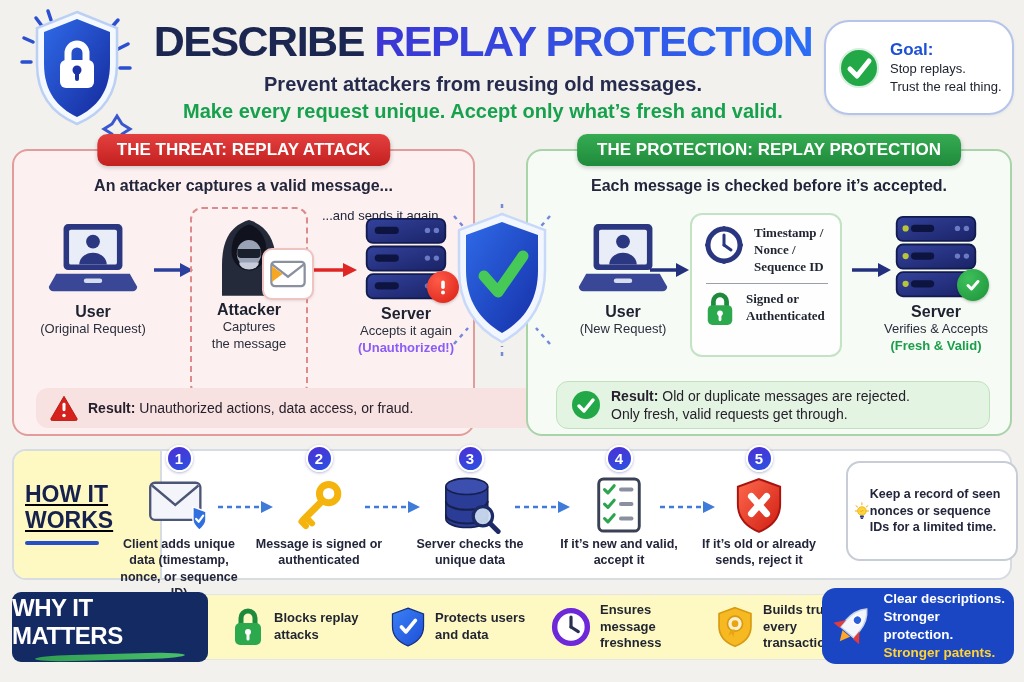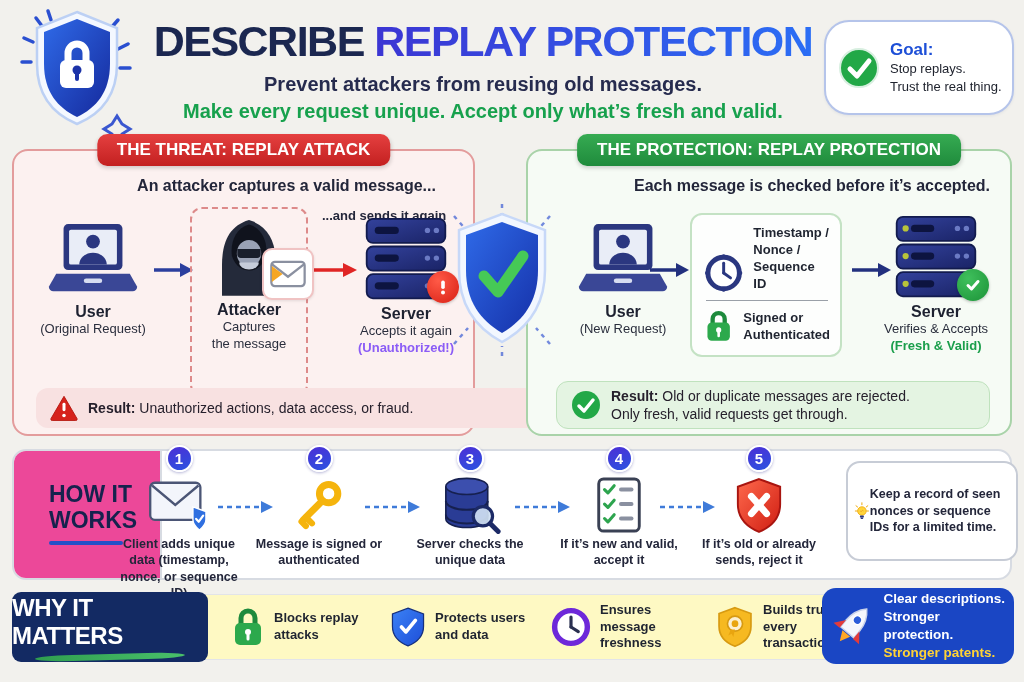--- a/index.html
+++ b/index.html
@@ -19,56 +19,56 @@
   .goal-label { font-size:17px; font-weight:800; color:#1d4fd7; }
   .goal-line { font-size:13px; font-weight:500; color:#20242f; line-height:1.35; }
 
   
   .panel { position:absolute; top:149px; height:287px; border-radius:16px; }
   .panel-threat { left:12px; width:463px; background:#fcf1f0; border:2px solid #e39c9c; }
   .panel-protect { left:526px; width:486px; background:#f6fbf5; border:2px solid #a9d3a9; }
   .panel-badge { position:absolute; top:-17px; left:50%; transform:translateX(-50%); color:#fff; font-weight:800; font-size:17px; padding:6px 20px; border-radius:10px; white-space:nowrap; box-shadow:0 2px 4px rgba(0,0,0,.18); }
   .badge-red { background:linear-gradient(180deg,#e54040,#c32020); }
   .badge-green { background:linear-gradient(180deg,#36ab52,#1f8b3c); }
-  .panel-sub { position:absolute; top:26px; left:0; width:100%; text-align:center; font-size:16px; font-weight:700; color:#23263a;margin-left:43px; }
+  .panel-sub { position:absolute; top:26px; left:0; width:100%; text-align:center; font-size:16px; font-weight:700; color:#23263a; }
 
   .actor { position:absolute; text-align:center; }
   .actor-title { font-size:16px; font-weight:800; color:#1d2130; margin-top:0; }
   .actor-line { font-size:13px; font-weight:500; color:#2a2e3d; line-height:1.3; }
   .red-note { color:#8b5cf6; font-weight:700; }
   .green-note { color:#1a9e4b; font-weight:800; }
 
   .attacker-box { position:absolute; left:176px; top:56px; width:118px; height:190px; border:2px dashed #dd8a8a; border-radius:12px; text-align:center; padding-top:8px; }
   .env-card { position:absolute; left:248px; top:97px; width:52px; height:52px; background:#fff; border:2px solid #f0c3c3; border-radius:10px; display:flex; align-items:center; justify-content:center; z-index:3; box-shadow:0 1px 3px rgba(0,0,0,.1); }
-  .resend-note { position:absolute; left:308px; top:57px; width:140px; font-size:13px; font-weight:700; color:#23263a; white-space:nowrap; }
+  .resend-note { position:absolute; left:308px; top:57px; width:140px; font-size:13px; font-weight:400; color:#23263a; white-space:nowrap; }
 
   .server-wrap { position:relative; display:inline-block; }
   .srv-badge { position:absolute; right:-10px; bottom:2px; width:32px; height:32px; border-radius:50%; display:flex; align-items:center; justify-content:center; box-shadow:0 1px 3px rgba(0,0,0,.25); }
   .srv-badge.red { background:radial-gradient(circle at 35% 30%, #ff5a47, #d81f14); }
   .srv-badge.green { background:radial-gradient(circle at 35% 30%, #3fc05c, #1c9238); }
 
   .result-bar { position:absolute; display:flex; align-items:center; gap:10px; border-radius:12px; padding:0 14px; }
   .result-red { left:22px; top:237px; width:506px; height:40px; background:#f8e1e1; }
   .result-green { left:28px; top:230px; width:434px; height:48px; background:#e4f4e2; border:1px solid #bfe2bd; }
   .result-text { font-size:14px; color:#26202c; line-height:1.3; }
   .result-text b { font-weight:800; }
 
   .checks-card { position:absolute; left:162px; top:62px; width:152px; height:144px; background:#fdfefd; border:2px solid #c4e2c4; border-radius:12px; padding:10px 10px 8px 12px; }
-  .checks-row { display:flex; align-items:flex-end; gap:10px; }
+  .checks-row { display:flex; align-items:flex-start; gap:10px;font-family:Liberation Serif, serif; }
   .checks-text { font-size:13px; font-weight:600; color:#1f2430; line-height:1.3; text-align:left; }
   .checks-div { border:none; border-top:1.5px solid #9aa0a8; margin:7px 2px; }
 
   .arrow { position:absolute; }
 
   
   .center-shield { position:absolute; left:446px; top:202px; width:112px; height:156px; z-index:6; }
 
   
   .how-band { position:absolute; left:12px; top:449px; width:1000px; height:131px; background:#fff; border:2px solid #d7dbe2; border-radius:14px; }
-  .how-label { position:absolute; left:0; top:0; width:148px; height:100%; background:#ec4899; border-right:2px solid #d7dbe2; border-radius:12px 0 0 12px; padding:30px 0 0 35px; }
+  .how-label { position:absolute; left:0; top:0; width:148px; height:100%; background:#fef9c3; border-right:2px solid #d7dbe2; border-radius:12px 0 0 12px; padding:30px 0 0 11px;text-decoration:underline; }
   .how-label-text { font-size:23px; font-weight:800; color:#16224d; line-height:1.15; }
   .how-underline { width:74px; height:4px; background:#2450c8; border-radius:3px; margin-top:7px; }
   .step { position:absolute; top:-6px; width:136px; text-align:center; }
   .step-num { width:27px; height:27px; margin:0 auto; border-radius:50%; background:linear-gradient(160deg,#4c2fd6,#2b53e0); color:#fff; font-size:15px; font-weight:800; display:flex; align-items:center; justify-content:center; border:2px solid #ffffff; box-shadow:0 1px 3px rgba(40,40,140,.35); }
   .step-icon { height:62px; display:flex; align-items:center; justify-content:center; margin-top:2px; }
   .step-caption { font-size:12.5px; font-weight:600; color:#23263a; line-height:1.3; }
   .dashed-arrow { position:absolute; top:48px; width:58px; height:16px; }
   .tip-card { position:absolute; left:832px; top:10px; width:172px; height:100px; background:#fff; border:2px solid #c7ccd6; border-radius:14px; display:flex; align-items:center; padding:0 8px 0 6px; }
   .tip-text { font-size:12.5px; font-weight:600; color:#23263a; line-height:1.35; }
 

